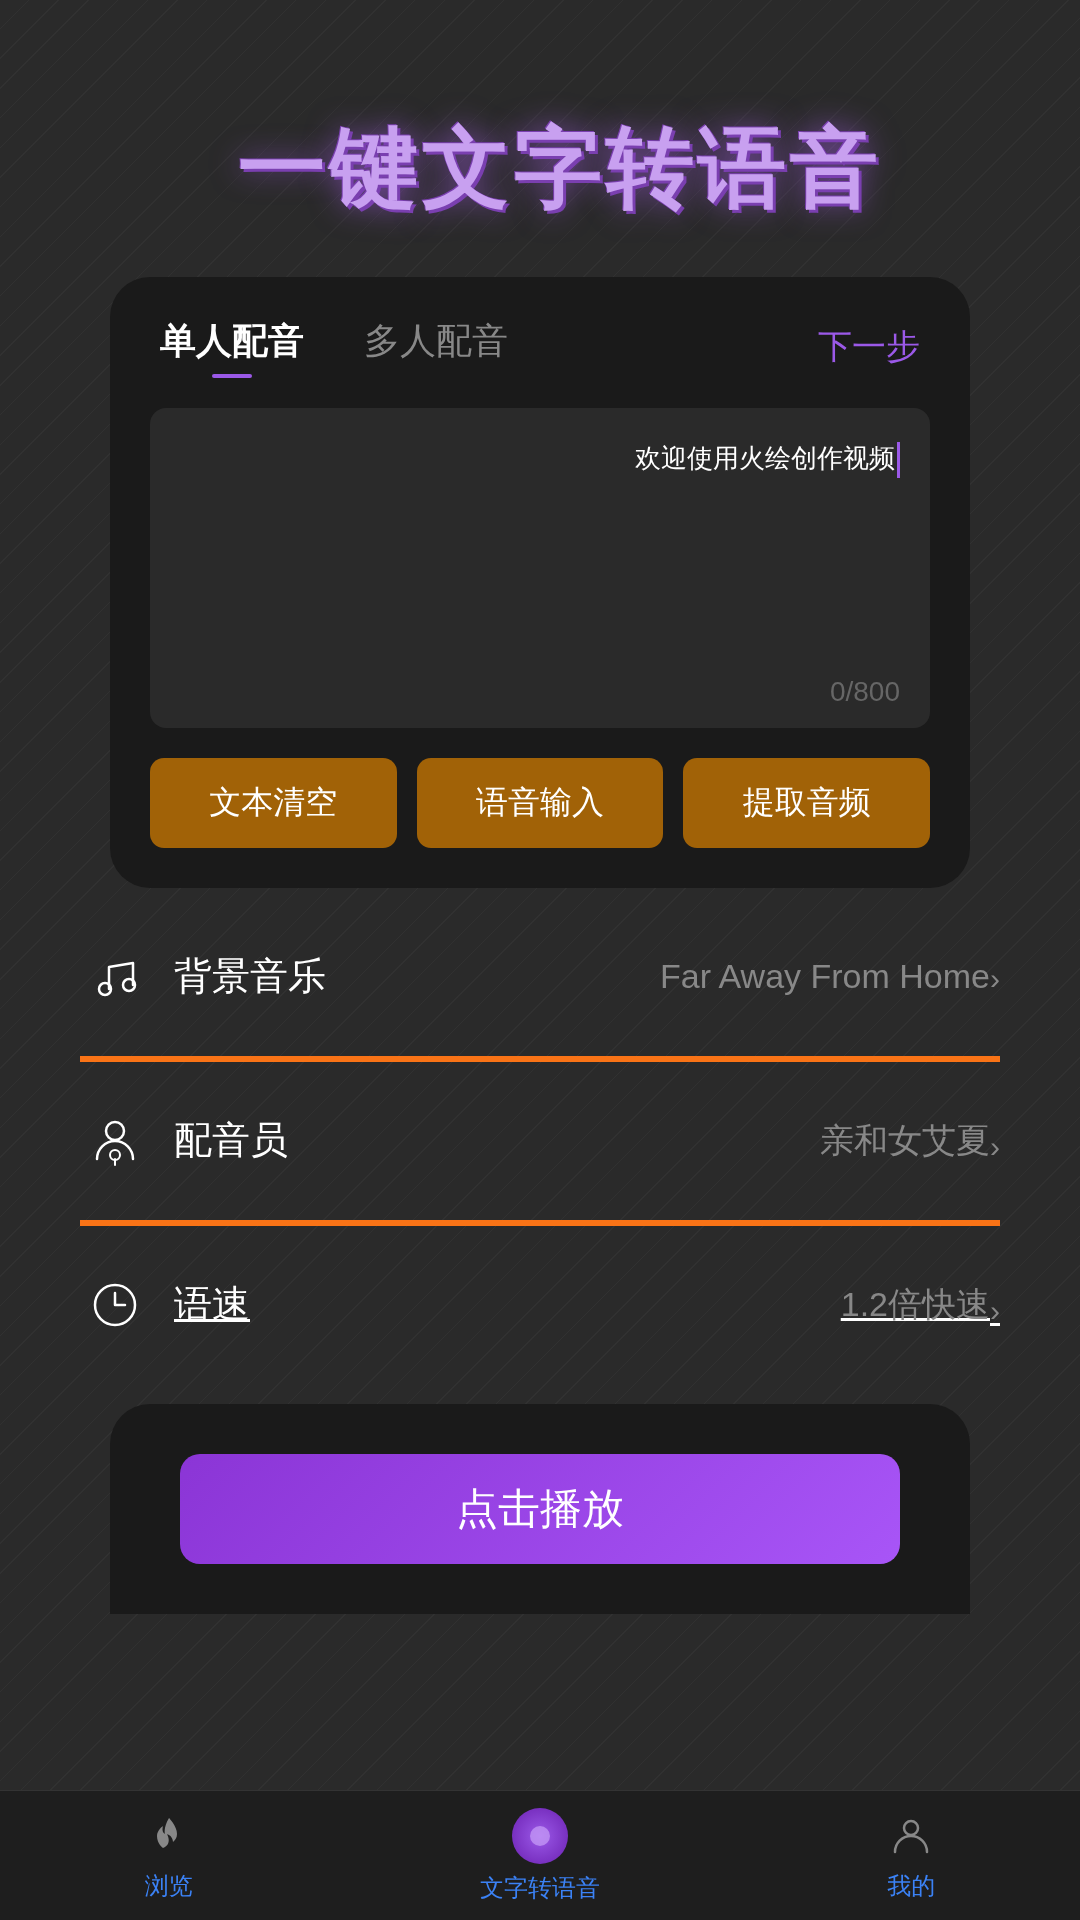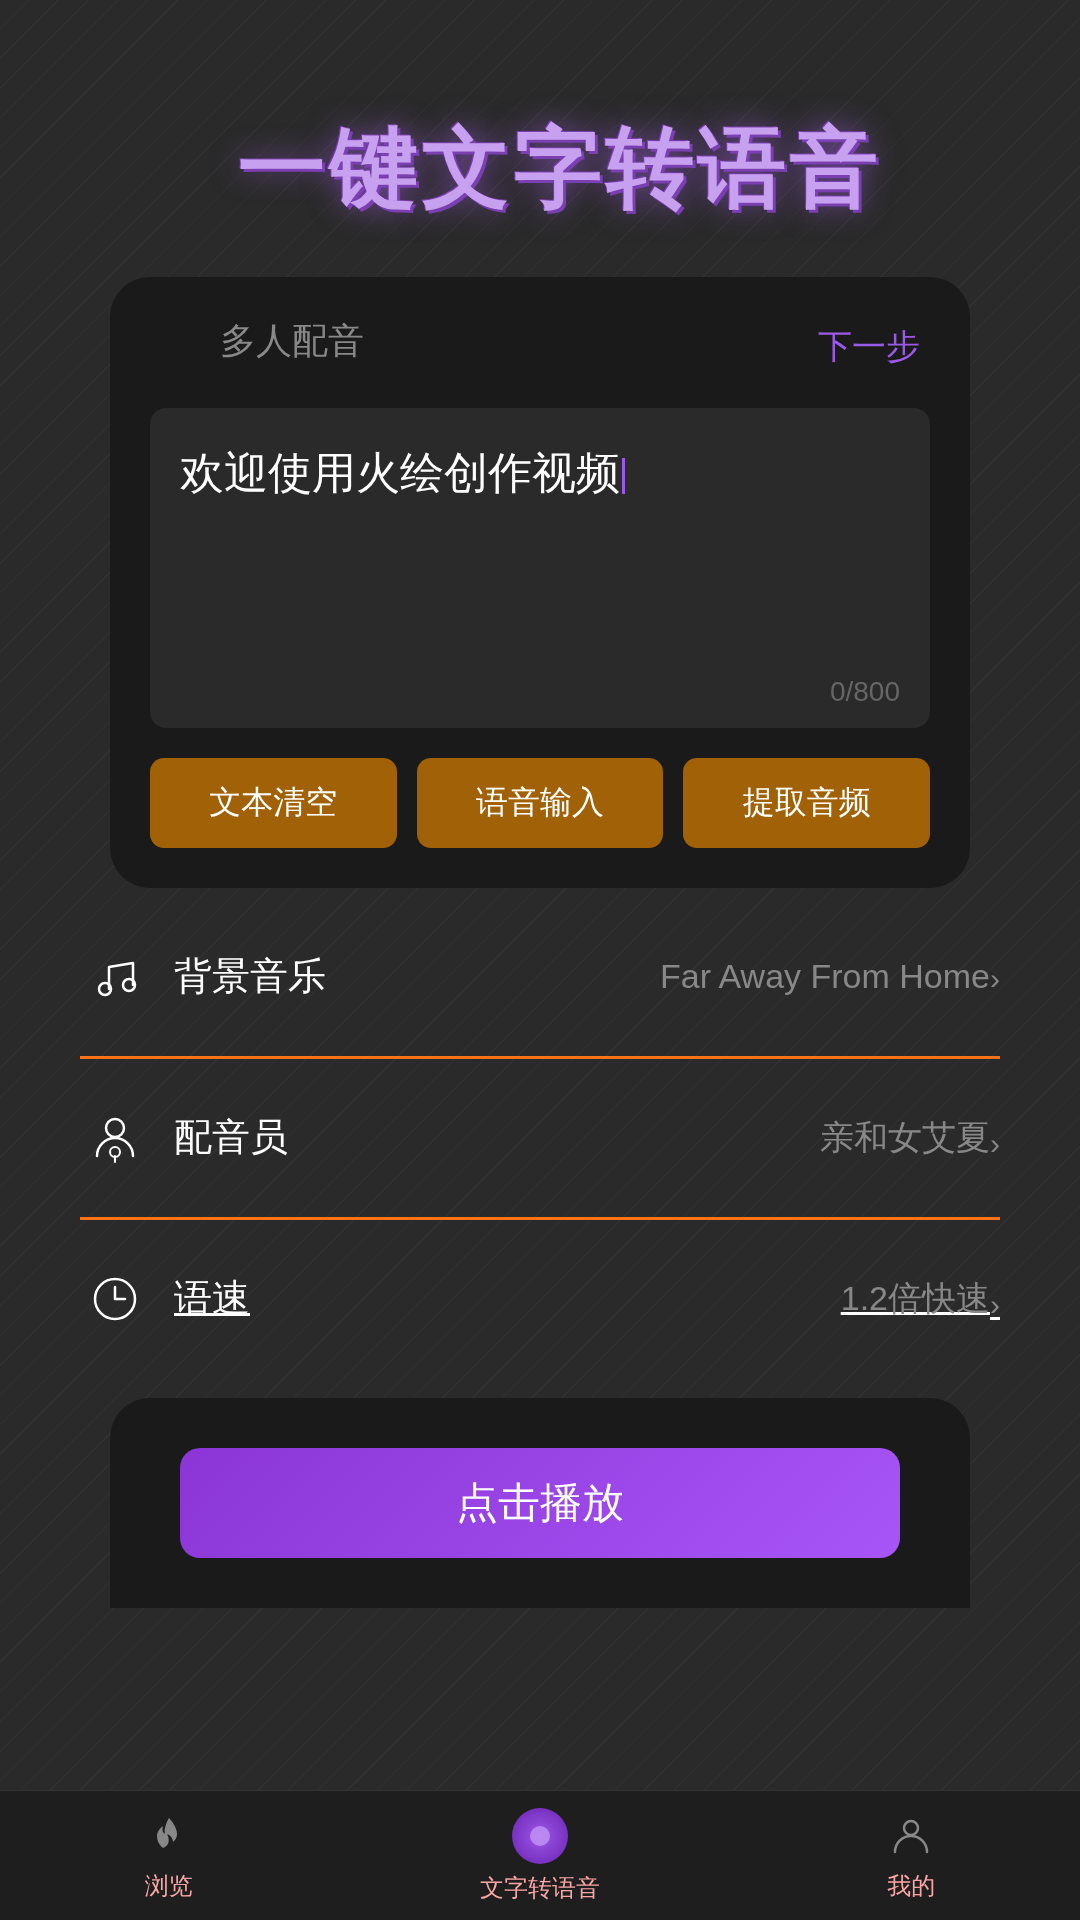--- a/index.html
+++ b/index.html
@@ -102,23 +102,24 @@
     .text-area-container {
       margin: 20px 40px 0 40px;
       background-color: #2a2a2a;
       border-radius: 16px;
       padding: 30px 30px 20px 30px;
       min-height: 320px;
       position: relative;
     }
 
     .text-content {
-      font-size: 44px;
+      font-size: 26px;
       color: #ffffff;
       line-height: 1.6;
+      text-align: right;
     }
 
     .cursor {
       display: inline-block;
       width: 3px;
       height: 36px;
       background: #9b59e8;
       vertical-align: middle;
       margin-left: 2px;
     }
@@ -156,21 +157,21 @@
     .settings-section {
       width: 1080px;
       padding: 0 80px;
       margin-top: 10px;
     }
 
     .setting-row {
       display: flex;
       align-items: center;
       padding: 44px 0;
-      border-bottom: 3px solid #f97316;
+      border-bottom: 6px solid #f97316;
     }
 
     .setting-row:last-child {
       border-bottom: none;
       text-decoration: underline;
     }
 
     .setting-icon {
       width: 70px;
       height: 70px;
@@ -262,21 +263,21 @@
       justify-content: center;
     }
 
     .nav-icon svg {
       width: 44px;
       height: 44px;
     }
 
     .nav-label {
       font-size: 24px;
-      color: #fca5a5;
+      color: #3b82f6;
     }
 
     .nav-center-dot {
       width: 56px;
       height: 56px;
       background: radial-gradient(circle, #9b59e8, #6a1fb0);
       border-radius: 50%;
       display: flex;
       align-items: center;
       justify-content: center;
@@ -296,20 +297,21 @@
     }
   </style>
 </head>
 <body>
 
 <div class="hero-title">一键文字转语音</div>
 
 <div class="main-card">
 
   <div class="tab-bar">
+    <div class="tab-item active">单人配音</div>
     <div class="tab-gap"></div>
     <div class="tab-item">多人配音</div>
     <div class="tab-spacer"></div>
     <div class="tab-next">下一步</div>
   </div>
 
   <div class="text-area-container">
     <div class="text-content">
       <span>欢迎使用火绘创作视频</span><span class="cursor"></span>
     </div>

